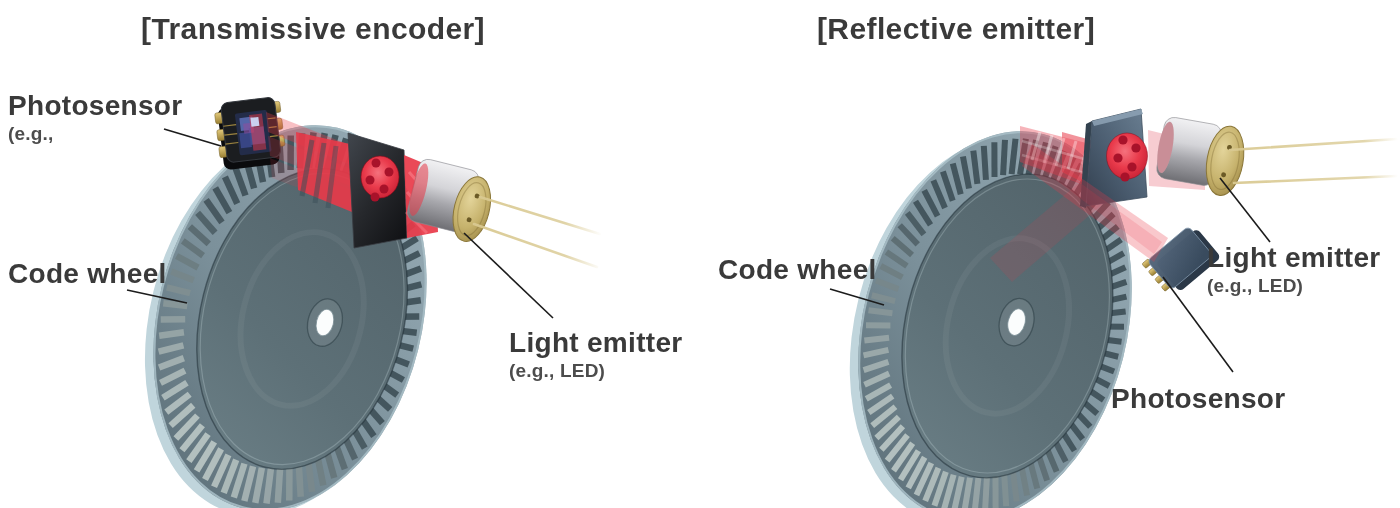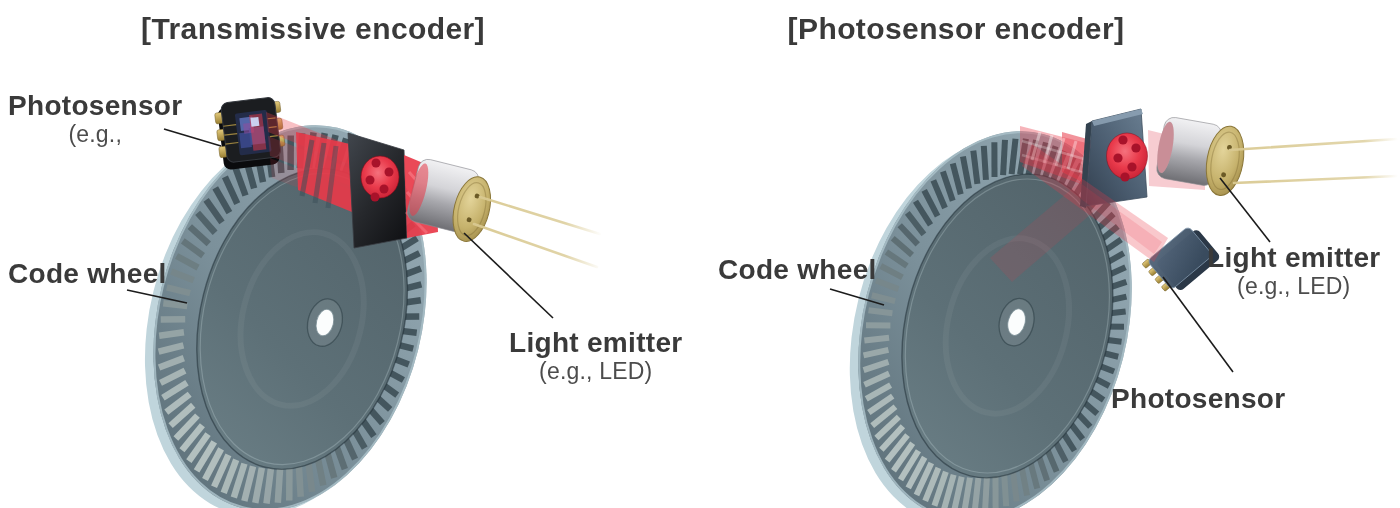--- a/index.html
+++ b/index.html
@@ -6,24 +6,24 @@
   .stage{
     position:relative;width:1400px;height:508px;background:#ffffff;overflow:hidden;
     font-family:"Liberation Sans","DejaVu Sans",sans-serif;
   }
   .stage svg{display:block;position:absolute;left:0;top:0;}
   .title{
     position:absolute;top:12px;transform:translateX(-50%);
     font-size:30px;font-weight:700;letter-spacing:.4px;color:var(--text_dark,#3a3a3a);
     white-space:nowrap;
   }
-  .lbl{position:absolute;white-space:nowrap;text-align:center;}
+  .lbl{position:absolute;white-space:nowrap;}
   .lbl .b{display:block;font-size:28px;font-weight:700;line-height:31px;
           letter-spacing:.3px;color:var(--text_dark,#3a3a3a);}
-  .lbl .s{display:block;font-size:23px;font-weight:400;line-height:26px;
+  .lbl .s{display:block;font-size:19px;font-weight:700;line-height:26px;
           letter-spacing:.2px;color:var(--text_sub,#4c4c4c);}
 </style>
 </head>
 <body>
 
 <div class="stage">
 
 <svg width="1400" height="508" viewBox="0 0 1400 508">
   <defs>
     <linearGradient id="rimG" x1="75%" y1="0%" x2="15%" y2="100%">
@@ -390,21 +390,21 @@
       <path d="M1234,183 L1397,176" stroke="url(#leadR)" stroke-width="2.6" stroke-linecap="round" fill="none"></path>
     </g>
 
     <line x1="830" y1="289" x2="884" y2="305" style="stroke:var(--leader,#1c1c1c)" stroke-width="1.6"></line>
     <line x1="1220" y1="178" x2="1270" y2="242" style="stroke:var(--leader,#1c1c1c)" stroke-width="1.6"></line>
     <line x1="1163" y1="277" x2="1233" y2="372" style="stroke:var(--leader,#1c1c1c)" stroke-width="1.6"></line>
   </g>
 </svg>
 
 <div class="title" style="left:313px">[Transmissive encoder]</div>
-<div class="title" style="left:956px">[Photosensor encoder]</div>
+<div class="title" style="left:956px">[Reflective emitter]</div>
 
 <div class="lbl" style="left:8px;top:90px">
   <span class="b">Photosensor</span>
   <span class="s">(e.g.,</span>
 </div>
 
 <div class="lbl" style="left:8px;top:258px">
   <span class="b">Code wheel</span>
 </div>
 

